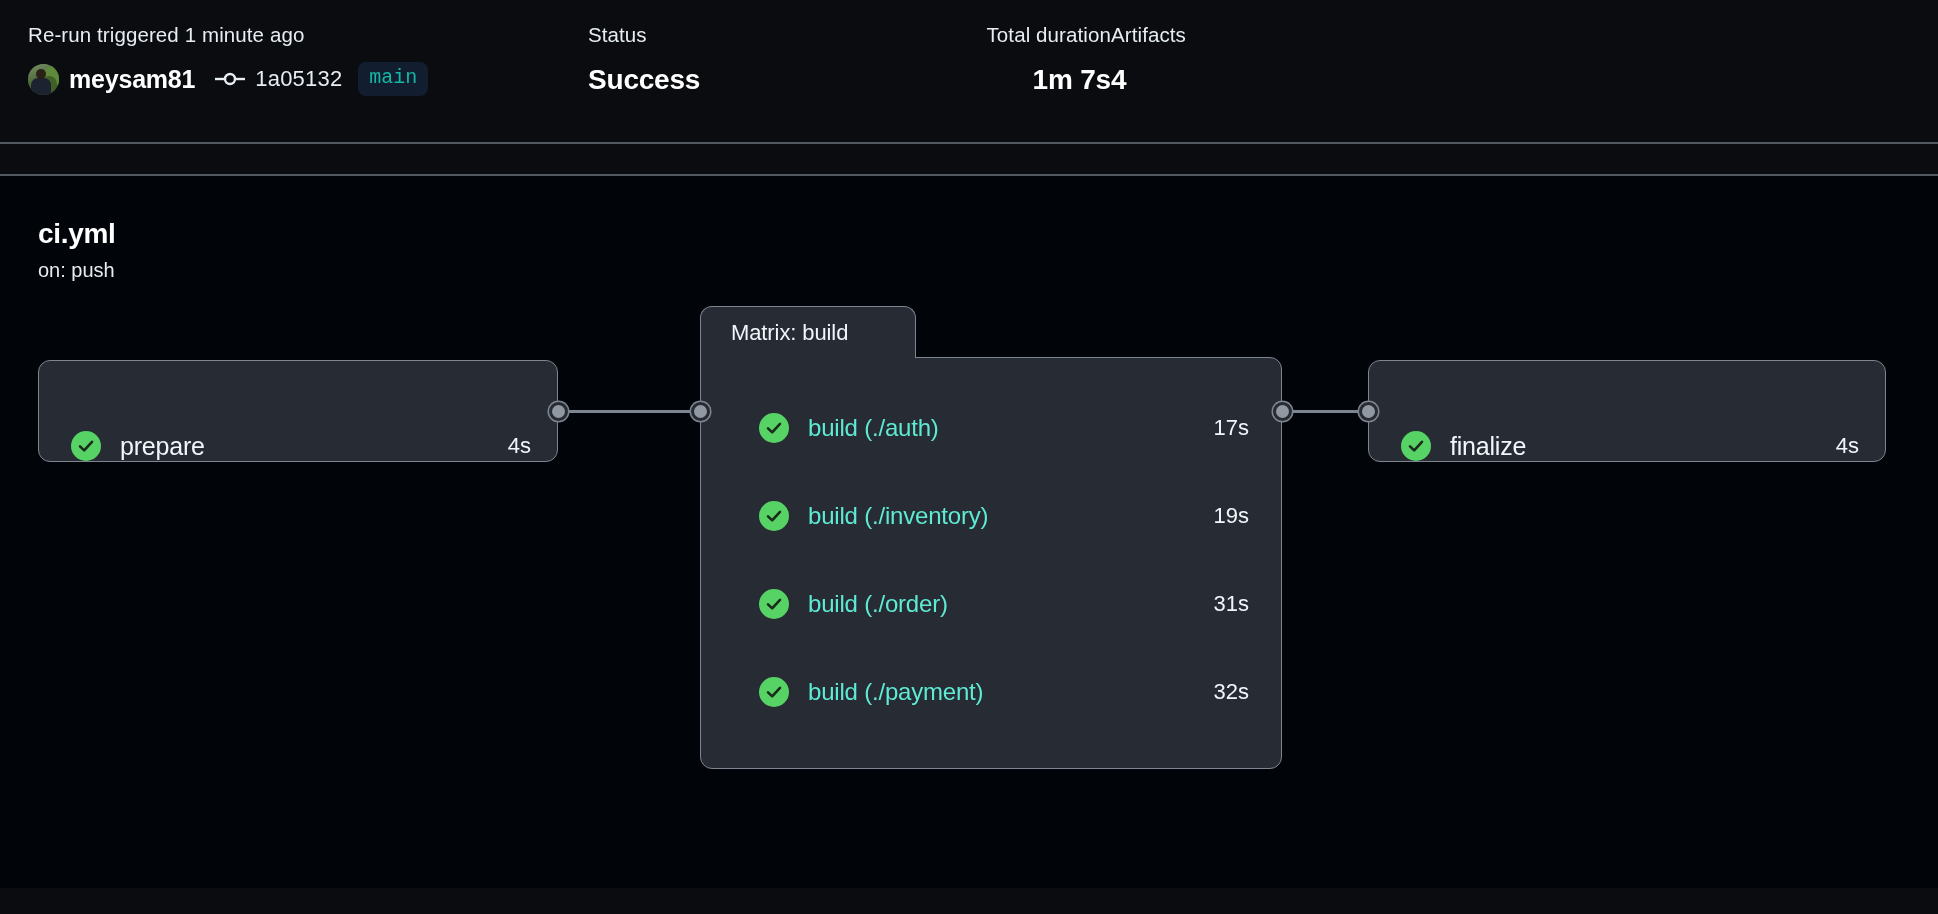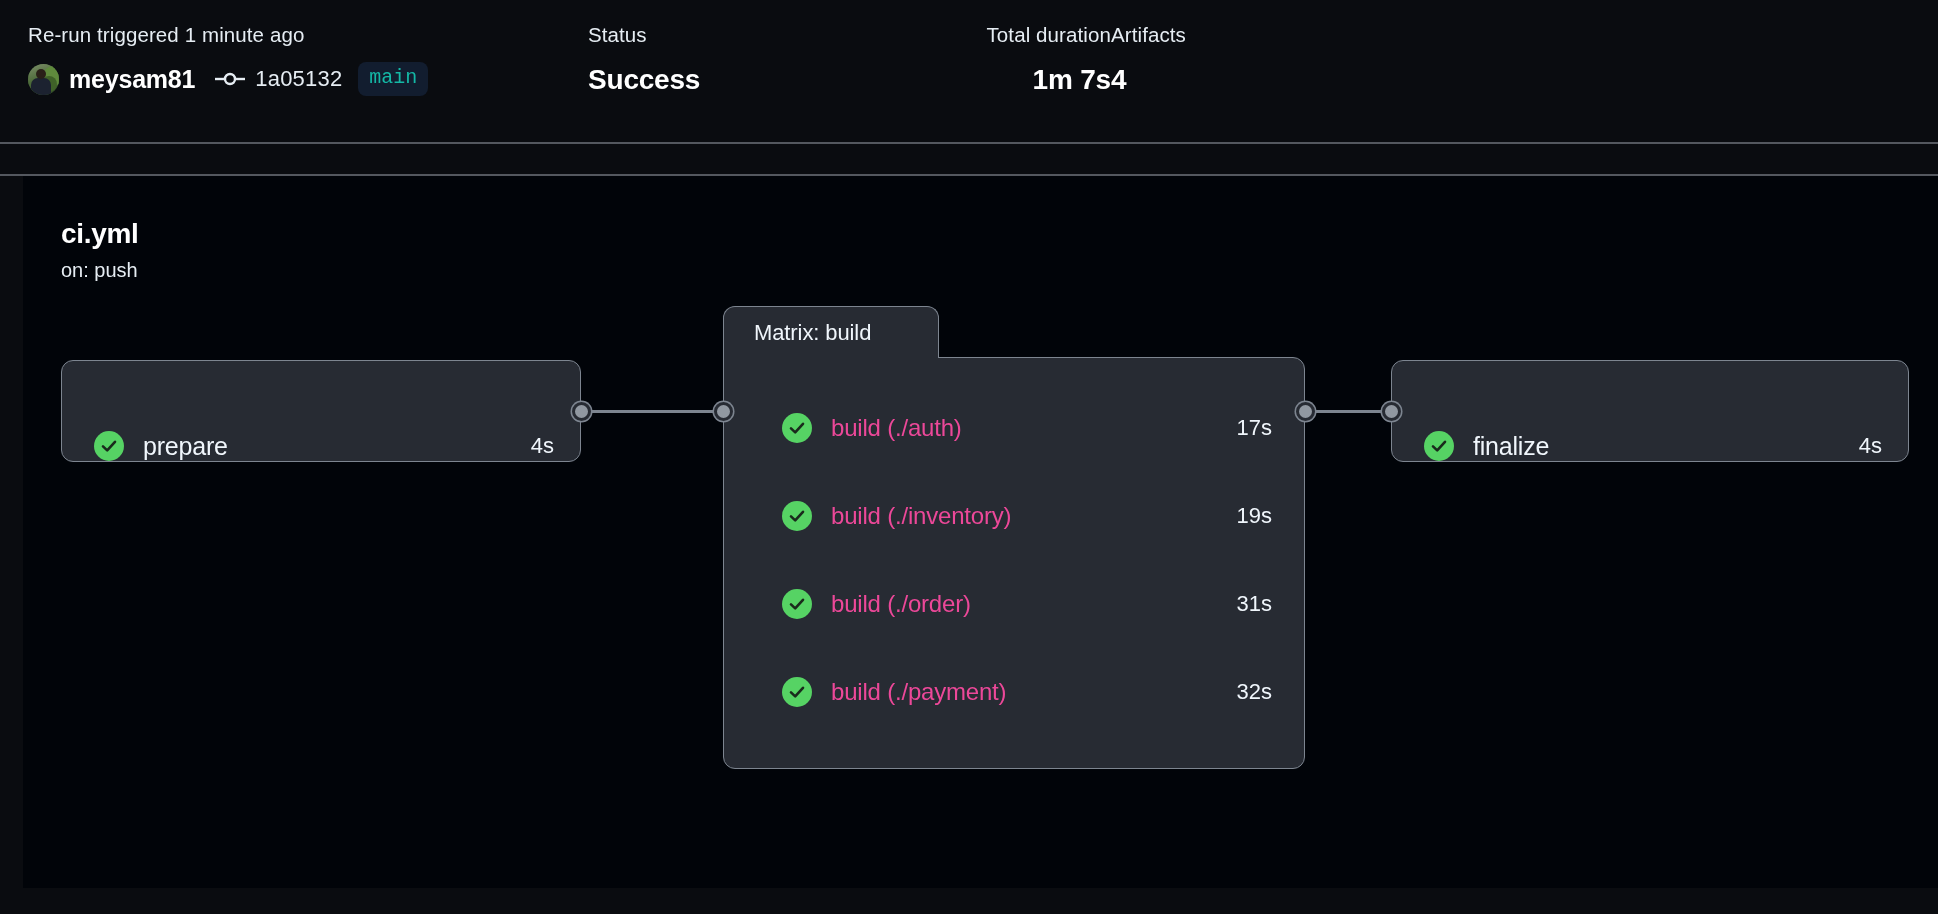--- a/index.html
+++ b/index.html
@@ -112,21 +112,20 @@
   }
   .rule.top { margin-top: 0; }
   .gap-band { height: 30px; background: #0a0c10; }
 
   
   .graph-area {
     position: relative;
     padding: 42px 0 0 38px;
     height: 712px;
     background: #010409;
-    margin-left: 23px;
   }
 
   .wf-title {
     font-size: 28px;
     font-weight: 700;
     color: #ffffff;
     letter-spacing: -.3px;
   }
   .wf-subtitle {
     margin-top: 9px;
@@ -209,21 +208,21 @@
     display: flex;
     align-items: center;
     height: 44px;
     margin-bottom: 44px;
     padding: 0 32px 0 58px;
   }
   .matrix-row:last-child { margin-bottom: 0; }
   .matrix-label {
     margin-left: 19px;
     font-size: 24px;
-    color: #ec4899;
+    color: #5eead4;
     letter-spacing: -.2px;
   }
   .matrix-duration {
     margin-left: auto;
     font-size: 22px;
     color: #f0f6fc;
   }
 
   
   .check {

